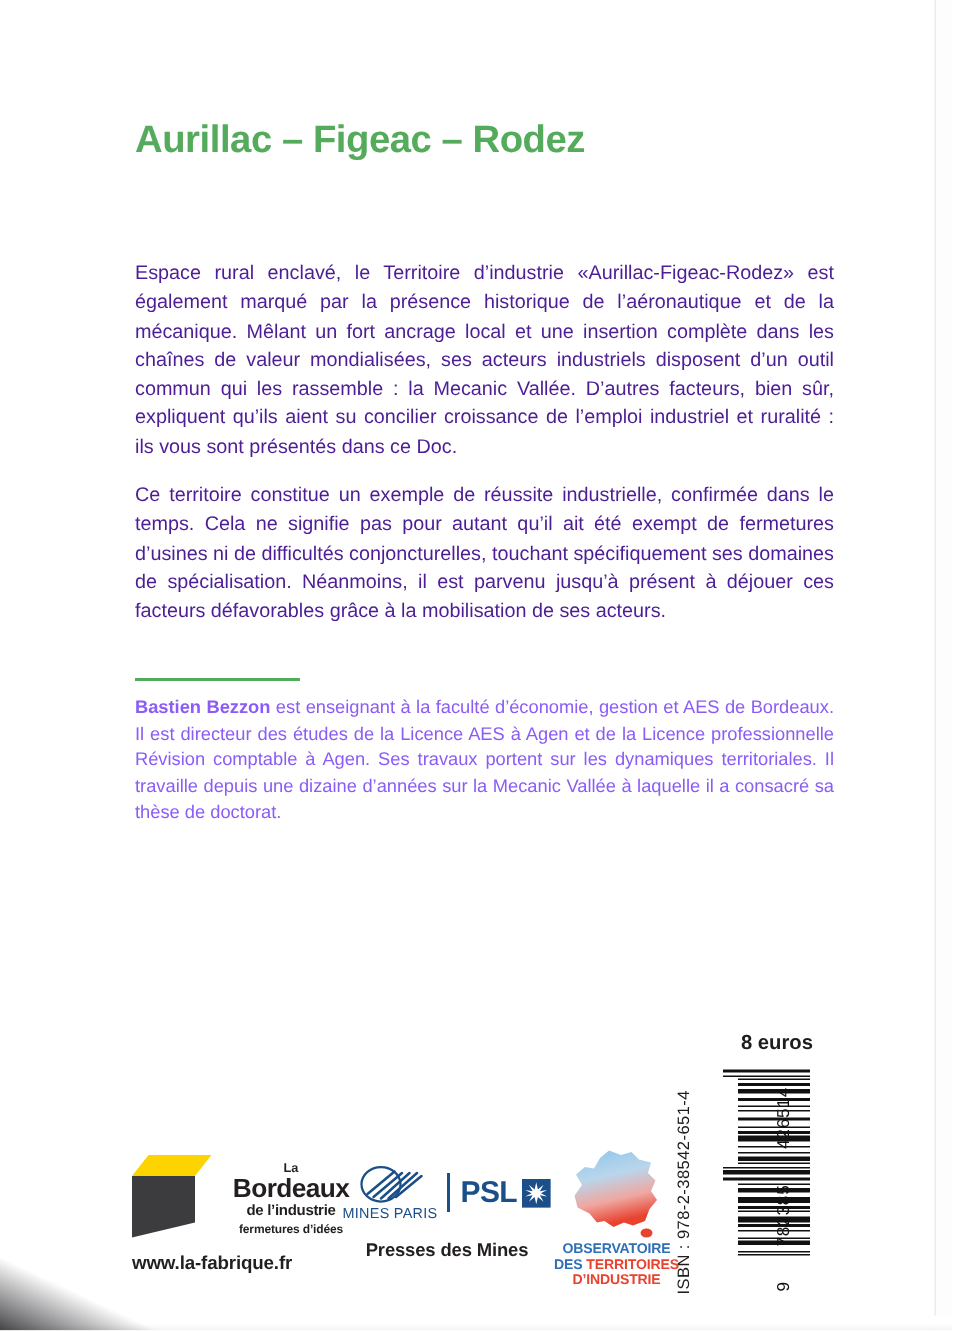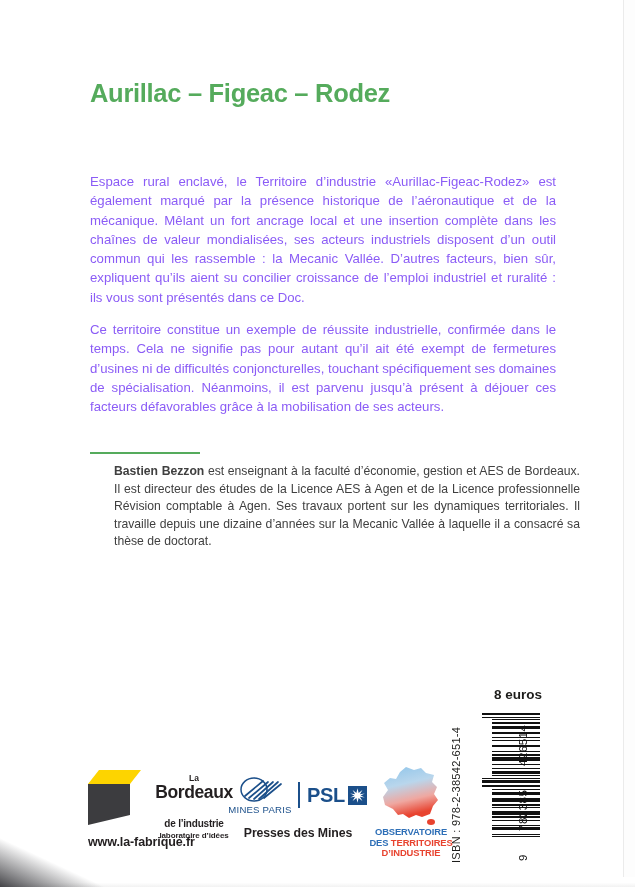--- a/index.html
+++ b/index.html
@@ -71,21 +71,21 @@
     letter-spacing: -0.3px;
   }
   .title-line { display: block; white-space: nowrap; }
 
   
   .body-copy {
     position: absolute;
     left: 90px;
     top: 172px;
     width: 466px;
-    color: #8b5cf6;
+    color: #4c1d95;
     font-size: 13.2px;
     line-height: 19.3px;
     text-align: justify;
     text-justify: inter-word;
   }
   .body-copy p {
     margin: 0 0 13px 0;
   }
   .body-copy p:last-child { margin-bottom: 0; }
 
@@ -98,25 +98,24 @@
     height: 2px;
     background: #55ab5c;
   }
 
   
   .bio {
     position: absolute;
     left: 90px;
     top: 463px;
     width: 466px;
-    color: #404040;
+    color: #8b5cf6;
     font-size: 12.2px;
     line-height: 17.6px;
     text-align: justify;
-    margin-left: 24px;
   }
   .bio b { font-weight: bold; }
 
   
   .price {
     position: absolute;
     right: 93px;
     top: 687px;
     color: #1d1d1b;
     font-size: 13.5px;
@@ -225,21 +224,21 @@
   .fab-words {
     position: absolute;
     left: 60px;
     top: 6px;
     width: 92px;
     color: #231f20;
     line-height: 1;
   }
   .fab-la { font-size: 8.5px; font-weight: bold; letter-spacing: 0px; }
   .fab-main { font-size: 17.5px; font-weight: bold; letter-spacing: -0.4px; margin-top: 1px; }
-  .fab-sub { font-size: 10px; font-weight: bold; letter-spacing: -0.2px; margin-top: 18px; }
+  .fab-sub { font-size: 10px; font-weight: bold; letter-spacing: -0.2px; margin-top: 2px; }
   .fab-tag { font-size: 8px; font-weight: bold; letter-spacing: -0.1px; margin-top: 3px; }
   .fab-url {
     position: absolute;
     left: 0;
     top: 67px;
     color: #231f20;
     font-size: 12.5px;
     font-weight: bold;
     letter-spacing: -0.1px;
   }
@@ -424,21 +423,21 @@
     <div class="fabrique">
       <div class="fab-mark">
         <svg class="fab-svg" width="60" height="60" viewBox="0 0 60 60">
           <polygon points="11,2 53,2 42,16 0,16" fill="#fdd400"></polygon>
           <polygon points="0,16 42,16 42,47 0,57" fill="#3c3c3f"></polygon>
         </svg>
         <div class="fab-words">
           <div class="fab-la">La</div>
           <div class="fab-main">Bordeaux</div>
           <div class="fab-sub">de l’industrie</div>
-          <div class="fab-tag">laboratoire d’idées</div>
+          <div class="fab-tag">fermetures d’idées</div>
         </div>
       </div>
       <div class="fab-url">www.la-fabrique.fr</div>
     </div>
 
     <div class="mines">
       <div class="mines-row">
         <div class="mines-mark">
           <svg class="mines-logo-svg" width="46" height="27" viewBox="0 0 46 27">
             <g stroke="#1b4f8a" fill="none" stroke-width="1.5">

